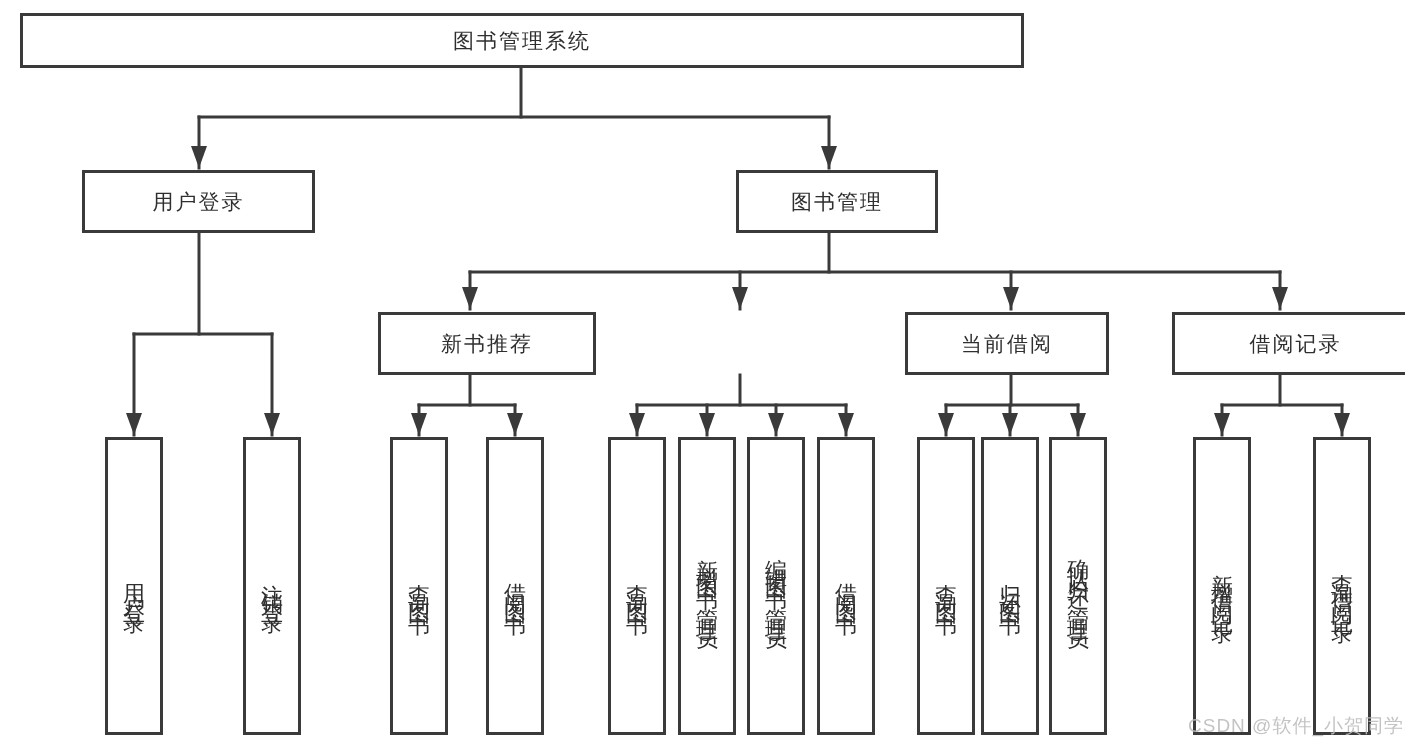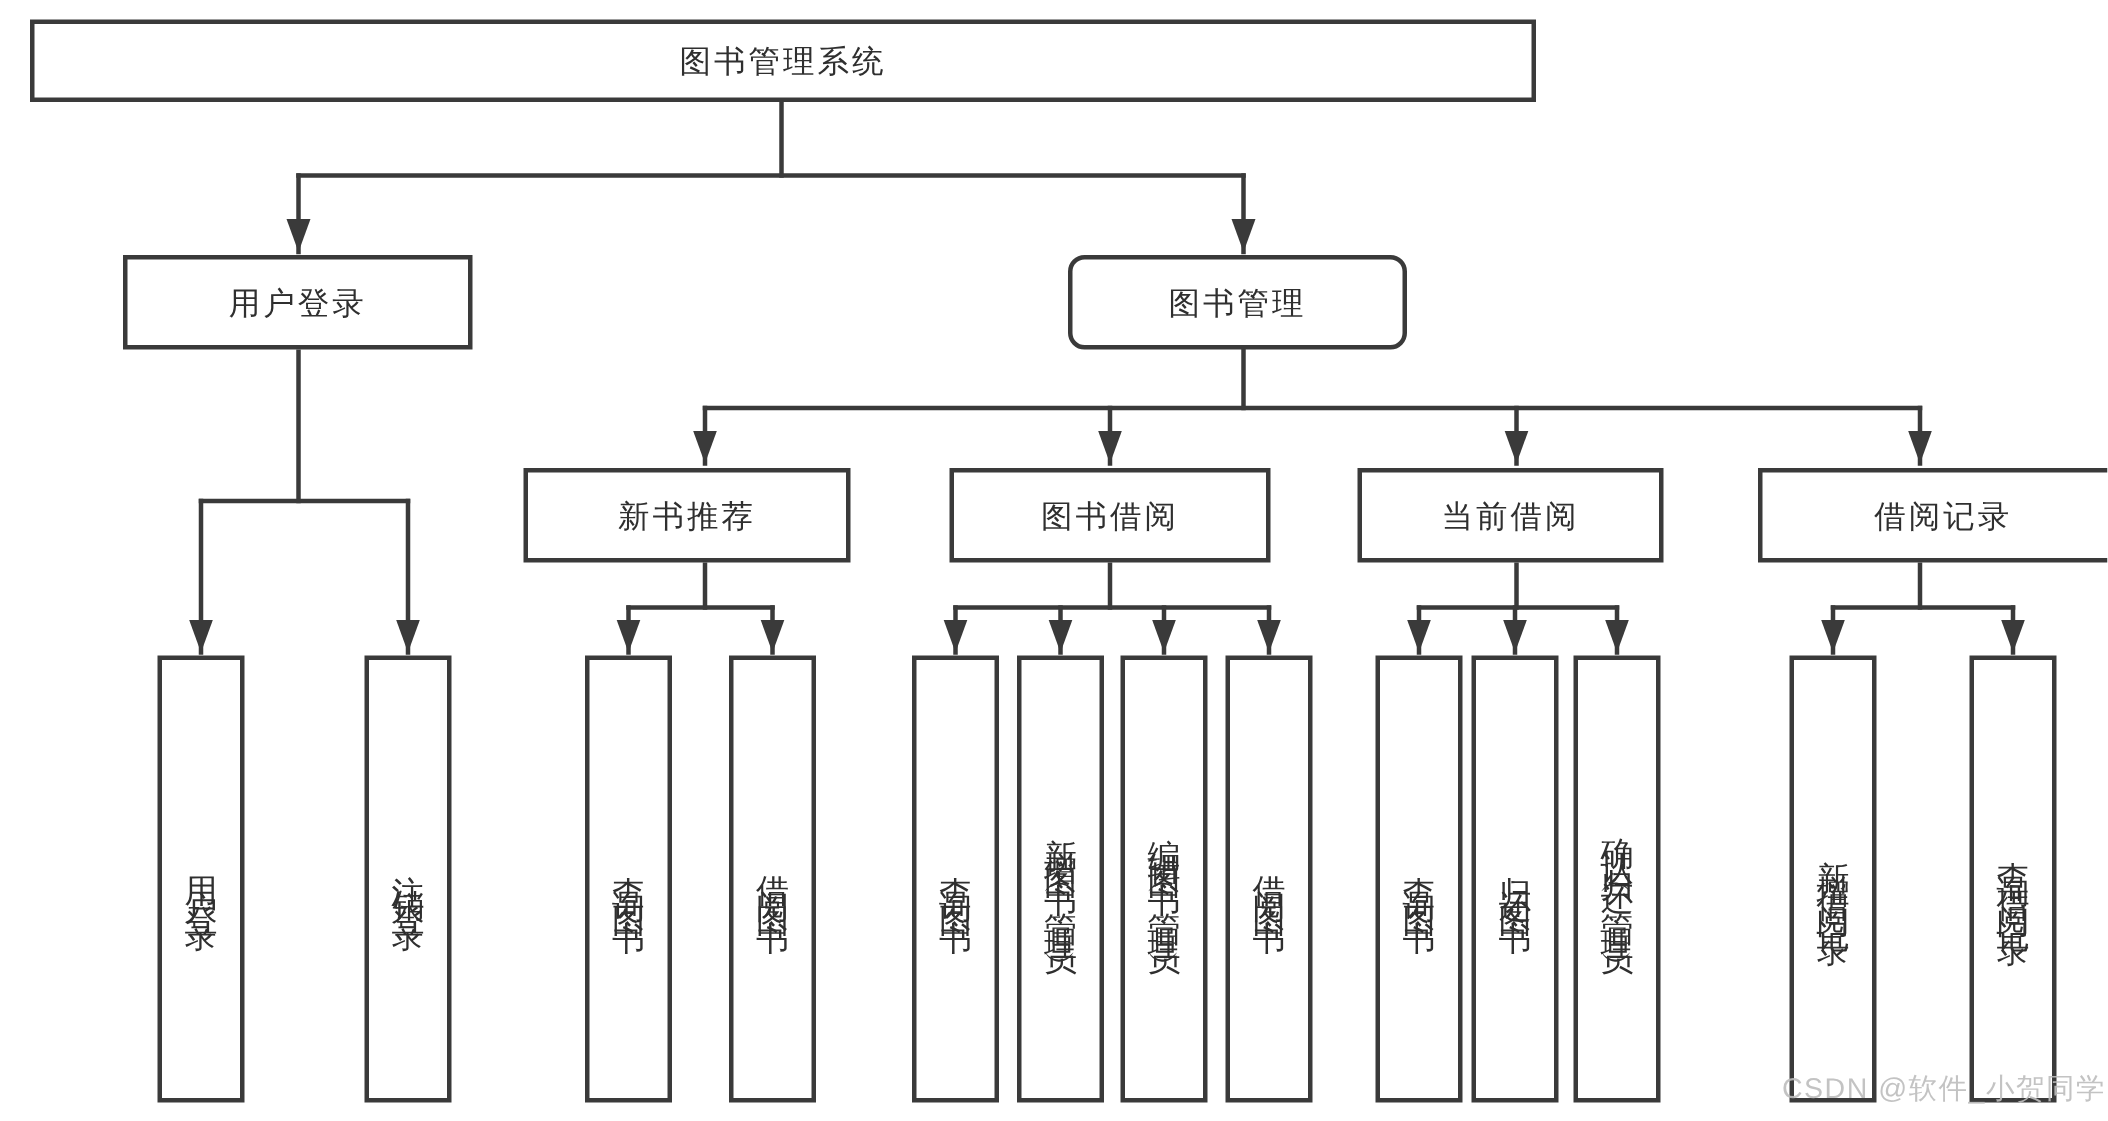--- a/index.html
+++ b/index.html
@@ -106,29 +106,26 @@
     <path d="M1342 405 V435" marker-end="url(#arw)"></path>
   </svg>
 
   <div class="hbox" style="left:20px;top:13px;width:1004px;height:55px;text-align:right;">
     <span>图书管理系统</span>
   </div>
 
   <div class="hbox" style="left:82px;top:170px;width:233px;height:63px;">
     <span>用户登录</span>
   </div>
-  <div class="hbox" style="left:712px;top:170px;width:226px;height:63px;border-radius:11px;">
+  <div class="hbox" style="left:736px;top:170px;width:202px;height:63px;">
     <span>图书管理</span>
   </div>
 
-  <div class="hbox" style="left:349px;top:312px;width:218px;height:63px;">
+  <div class="hbox" style="left:378px;top:312px;width:218px;height:63px;">
     <span>新书推荐</span>
-  </div>
-  <div class="hbox" style="left:633px;top:312px;width:214px;height:63px;">
-    <span>图书借阅</span>
   </div>
   <div class="hbox" style="left:905px;top:312px;width:204px;height:63px;">
     <span>当前借阅</span>
   </div>
   <div class="hbox" style="left:1172px;top:312px;width:247px;height:63px;">
     <span>借阅记录</span>
   </div>
 
   <div class="vbox" style="left:105px;">
     <span class="vlabel">用户登录</span>

